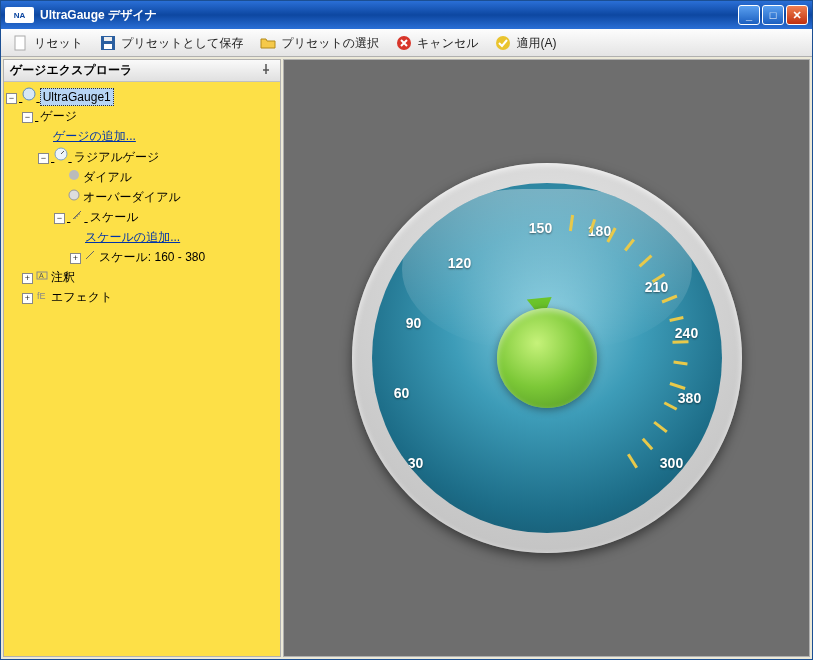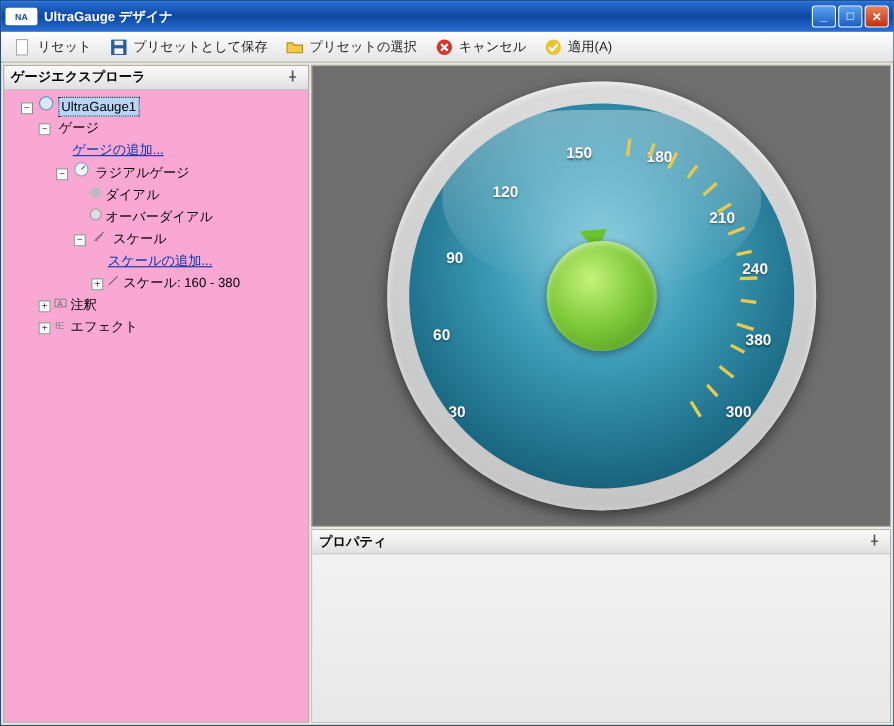--- a/index.html
+++ b/index.html
@@ -6,27 +6,27 @@
   body { margin: 0; font-family: "MS UI Gothic","Meiryo",Tahoma,sans-serif; font-size: 12px; background:#fff; }
   .window { width:813px; height:660px; border:1px solid #1b4f93; display:flex; flex-direction:column; background:#ece9d8; }
   .titlebar { height:28px; background:linear-gradient(to bottom,#2a6fd6 0%,#0d47a1 50%,#2a6fd6 100%); display:flex; align-items:center; padding:0 4px; color:#fff; font-weight:bold; }
   .titlebar .app-icon { width:29px; height:16px; background:#fff; border-radius:2px; margin-right:6px; display:flex; align-items:center; justify-content:center; font-size:8px; color:#0d47a1; font-weight:bold; }
   .titlebar .title { flex:1; }
   .winbtns { display:flex; gap:2px; }
   .winbtn { width:22px; height:20px; border:1px solid #fff; border-radius:3px; display:flex; align-items:center; justify-content:center; font-size:11px; font-weight:bold; color:#fff; cursor:pointer; }
   .winbtn.min,.winbtn.max{ background:linear-gradient(to bottom,#5aa0f0,#1b5fc0); }
   .winbtn.close{ background:linear-gradient(to bottom,#f08050,#c03010); }
   .toolbar { height:28px; background:linear-gradient(to bottom,#fdfdfd,#e4e4e4); border-bottom:1px solid #b0b0b0; display:flex; align-items:center; padding:0 4px; gap:2px; }
-  .tbtn { display:flex; align-items:center; gap:4px; padding:18px 6px; border:1px solid transparent; border-radius:2px; cursor:pointer; white-space:nowrap; color:#222; }
+  .tbtn { display:flex; align-items:flex-end; gap:4px; padding:18px 6px; border:1px solid transparent; border-radius:2px; cursor:pointer; white-space:nowrap; color:#222; }
   .tbtn .ic { width:18px; height:18px; display:flex; align-items:center; justify-content:center; }
   .content { flex:1; display:flex; min-height:0; }
-  .sidebar { width:278px; border:1px solid #b0b0b0; margin:2px; background:#f9a8d4; display:flex; flex-direction:column; }
+  .sidebar { width:278px; border:1px solid #b0b0b0; margin:2px; background:#fde047; display:flex; flex-direction:column; }
   .panel-hdr { height:22px; background:linear-gradient(to bottom,#fafafa,#e0e0e0); border-bottom:1px solid #c0c0c0; display:flex; align-items:center; padding:0 6px; font-weight:bold; position:relative; }
   .panel-hdr .pin { position:absolute; right:6px; top:3px; width:14px; height:14px; cursor:pointer; }
-  .tree { flex:1; padding:4px 13px; overflow:auto; }
+  .tree { flex:1; padding:4px 0; overflow:auto;text-decoration:underline; }
   .tree ul { list-style:none; margin:0; padding-left:16px; }
   .tree > ul { padding-left:2px; }
   .tree li { margin:1px 0; white-space:nowrap; }
   .node { display:inline-flex; align-items:center; gap:3px; padding:1px 2px; cursor:pointer; }
   .expander { width:11px; height:11px; border:1px solid #888; display:inline-flex; align-items:center; justify-content:center; font-size:9px; line-height:1; color:#333; background:#fff; cursor:pointer; margin-right:2px; }
   .expander.empty{ border:none; background:none; }
   .ticon { width:14px; height:14px; display:inline-flex; align-items:center; justify-content:center; }
   .sel { background:#b7d5f5; border:1px dotted #333; }
   .link { color:#0033aa; text-decoration:underline; }
   .right { flex:1; margin:2px 2px 2px 0; display:flex; flex-direction:column; min-width:0; }
@@ -187,21 +187,21 @@
     <div class="right">
       <div class="gauge-area">
         <div class="gauge-outer">
           <div class="gauge-inner">
             <div class="gauge-gloss"></div>
 
             <div class="glabel" style="left:44px; top:280px;">30</div>
             <div class="glabel" style="left:30px; top:210px;">60</div>
             <div class="glabel" style="left:42px; top:140px;">90</div>
             <div class="glabel" style="left:88px; top:80px;">120</div>
-            <div class="glabel" style="left:155px; top:45px;">150</div>
+            <div class="glabel" style="left:169px; top:45px;">150</div>
             <div class="glabel" style="left:228px; top:48px;">180</div>
             <div class="glabel" style="left:285px; top:104px;">210</div>
             <div class="glabel" style="left:315px; top:150px;">240</div>
             <div class="glabel" style="left:318px; top:215px;">380</div>
             <div class="glabel" style="left:300px; top:280px;">300</div>
 
             <div class="tick" style="left:198px; top:32px; width:3px; height:16px; transform:rotate(8deg);"></div>
             <div class="tick" style="left:219px; top:36px; width:3px; height:14px; transform:rotate(18deg);"></div>
             <div class="tick" style="left:238px; top:44px; width:3px; height:16px; transform:rotate(28deg);"></div>
             <div class="tick" style="left:256px; top:55px; width:3px; height:14px; transform:rotate(38deg);"></div>
@@ -214,24 +214,15 @@
             <div class="tick" style="left:304px; top:195px; width:3px; height:16px; transform:rotate(108deg);"></div>
             <div class="tick" style="left:297px; top:216px; width:3px; height:14px; transform:rotate(118deg);"></div>
             <div class="tick" style="left:287px; top:236px; width:3px; height:16px; transform:rotate(128deg);"></div>
             <div class="tick" style="left:274px; top:254px; width:3px; height:14px; transform:rotate(138deg);"></div>
             <div class="tick" style="left:259px; top:270px; width:3px; height:16px; transform:rotate(148deg);"></div>
             <div class="needle"></div>
             <div class="gauge-center"></div>
           </div>
         </div>
       </div>
-      <div class="prop-panel">
-        <div class="panel-hdr">
-          <span>プロパティ</span>
-          <span class="pin"><svg width="12" height="12">
-                <path d="M6 1v6M3 7h6M6 7v4" stroke="#555" stroke-width="1.5" fill="none"></path>
-              </svg></span>
-        </div>
-        <div class="prop-body"></div>
-      </div>
     </div>
   </div>
 </div>
 
 </body></html>

